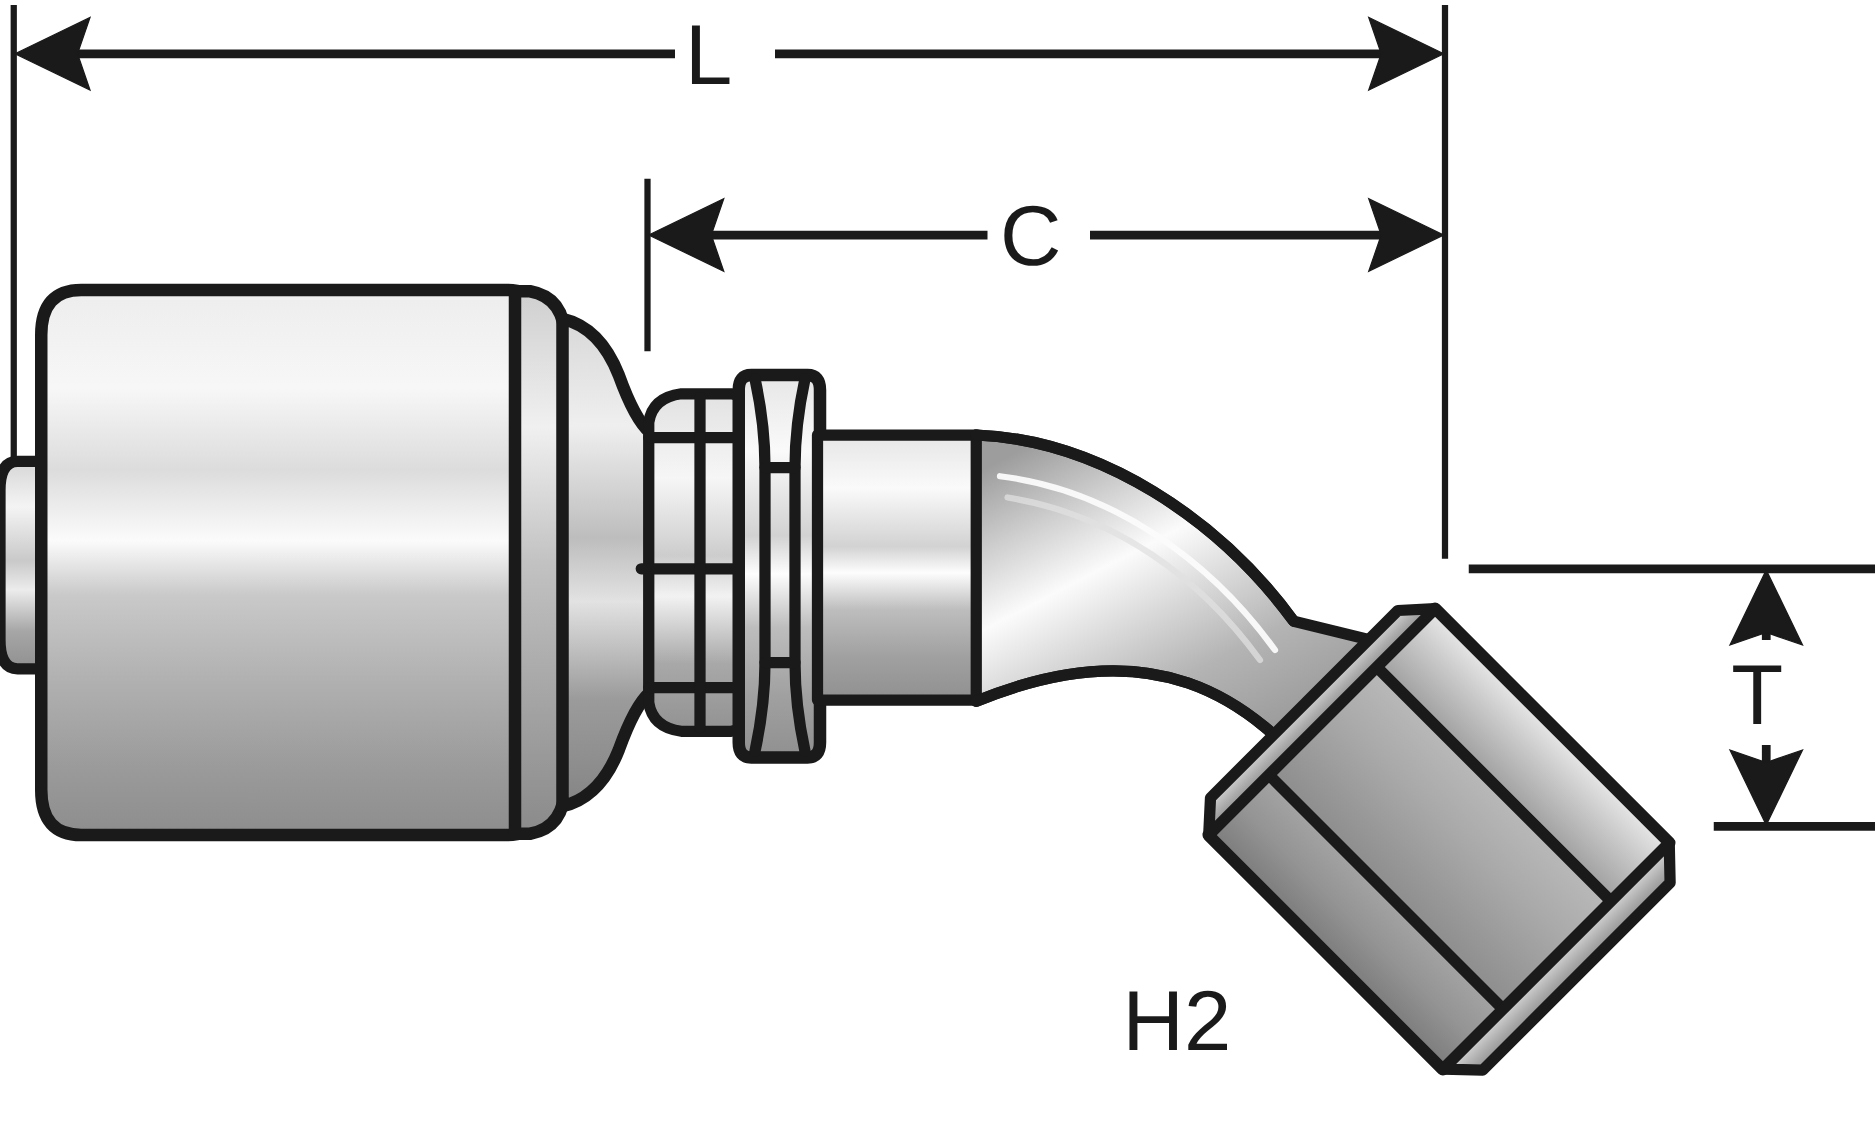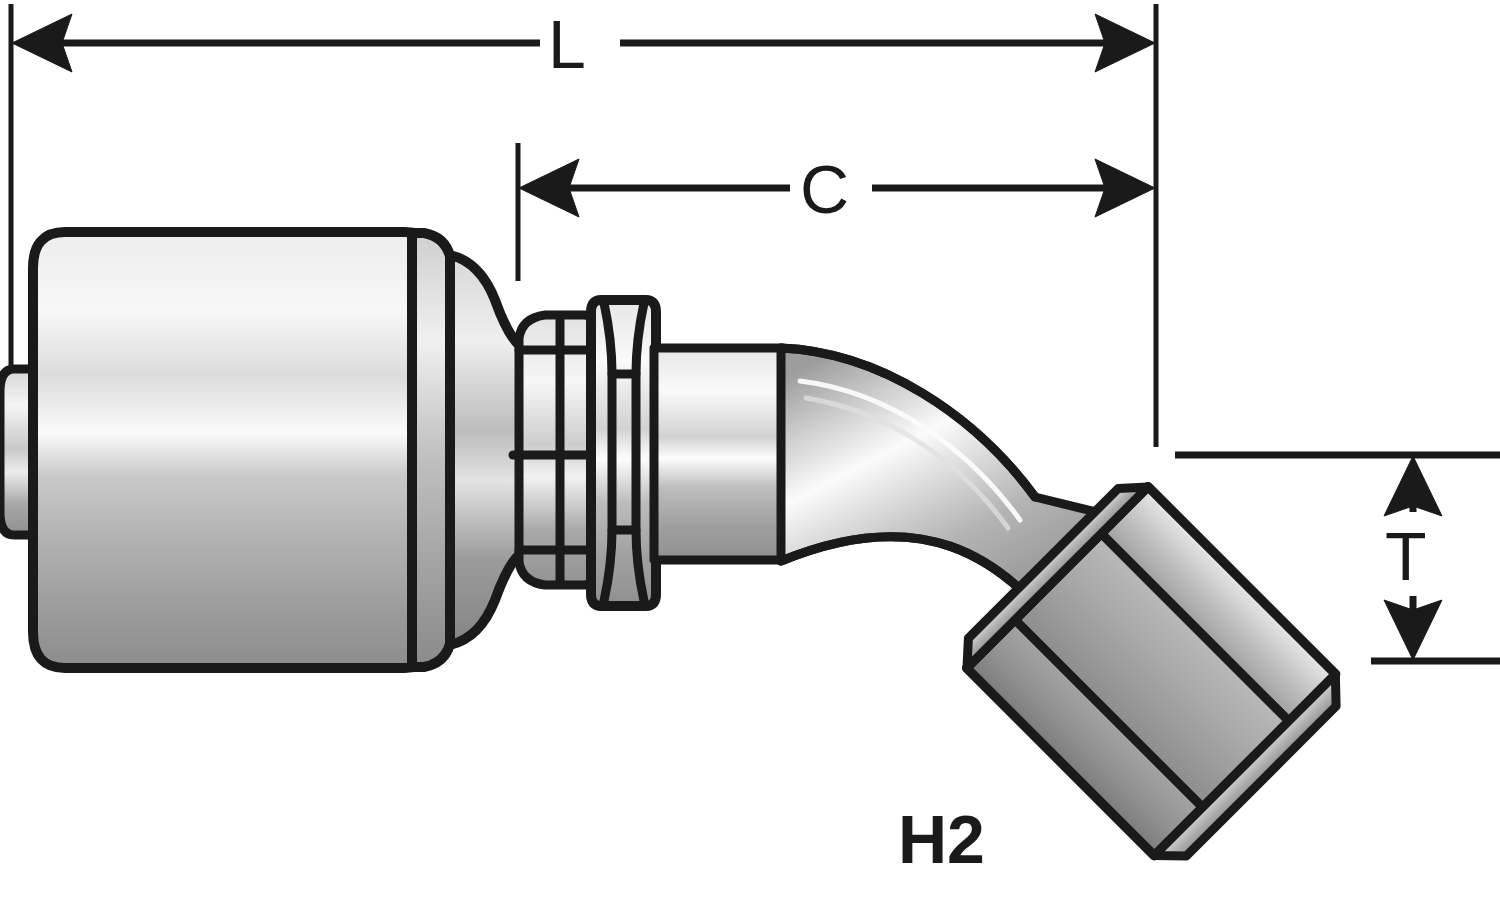--- a/index.html
+++ b/index.html
@@ -29,21 +29,21 @@
     font-family: "Liberation Sans", sans-serif;
     font-weight: 400;
     color: #1a1a1a;
     line-height: 1;
     user-select: none;
     white-space: nowrap;
   }
   #label-L { left: 548px;  top: 10px;  font-size: 68px; }
   #label-C { left: 800px;  top: 155px; font-size: 68px; }
   #label-T { left: 1385px; top: 522px; font-size: 68px; }
-  #label-H2 { left: 898px; top: 805px; font-size: 68px; font-weight: bold; }
+  #label-H2 { left: 898px; top: 783px; font-size: 68px; }
 </style>
 </head>
 <body>
 
 <div id="stage">
 
   <svg id="drawing" viewBox="0 0 1500 908" xmlns="http://www.w3.org/2000/svg">
     <defs>
 
       <linearGradient id="gradBody" x1="0" y1="0" x2="0" y2="1">

